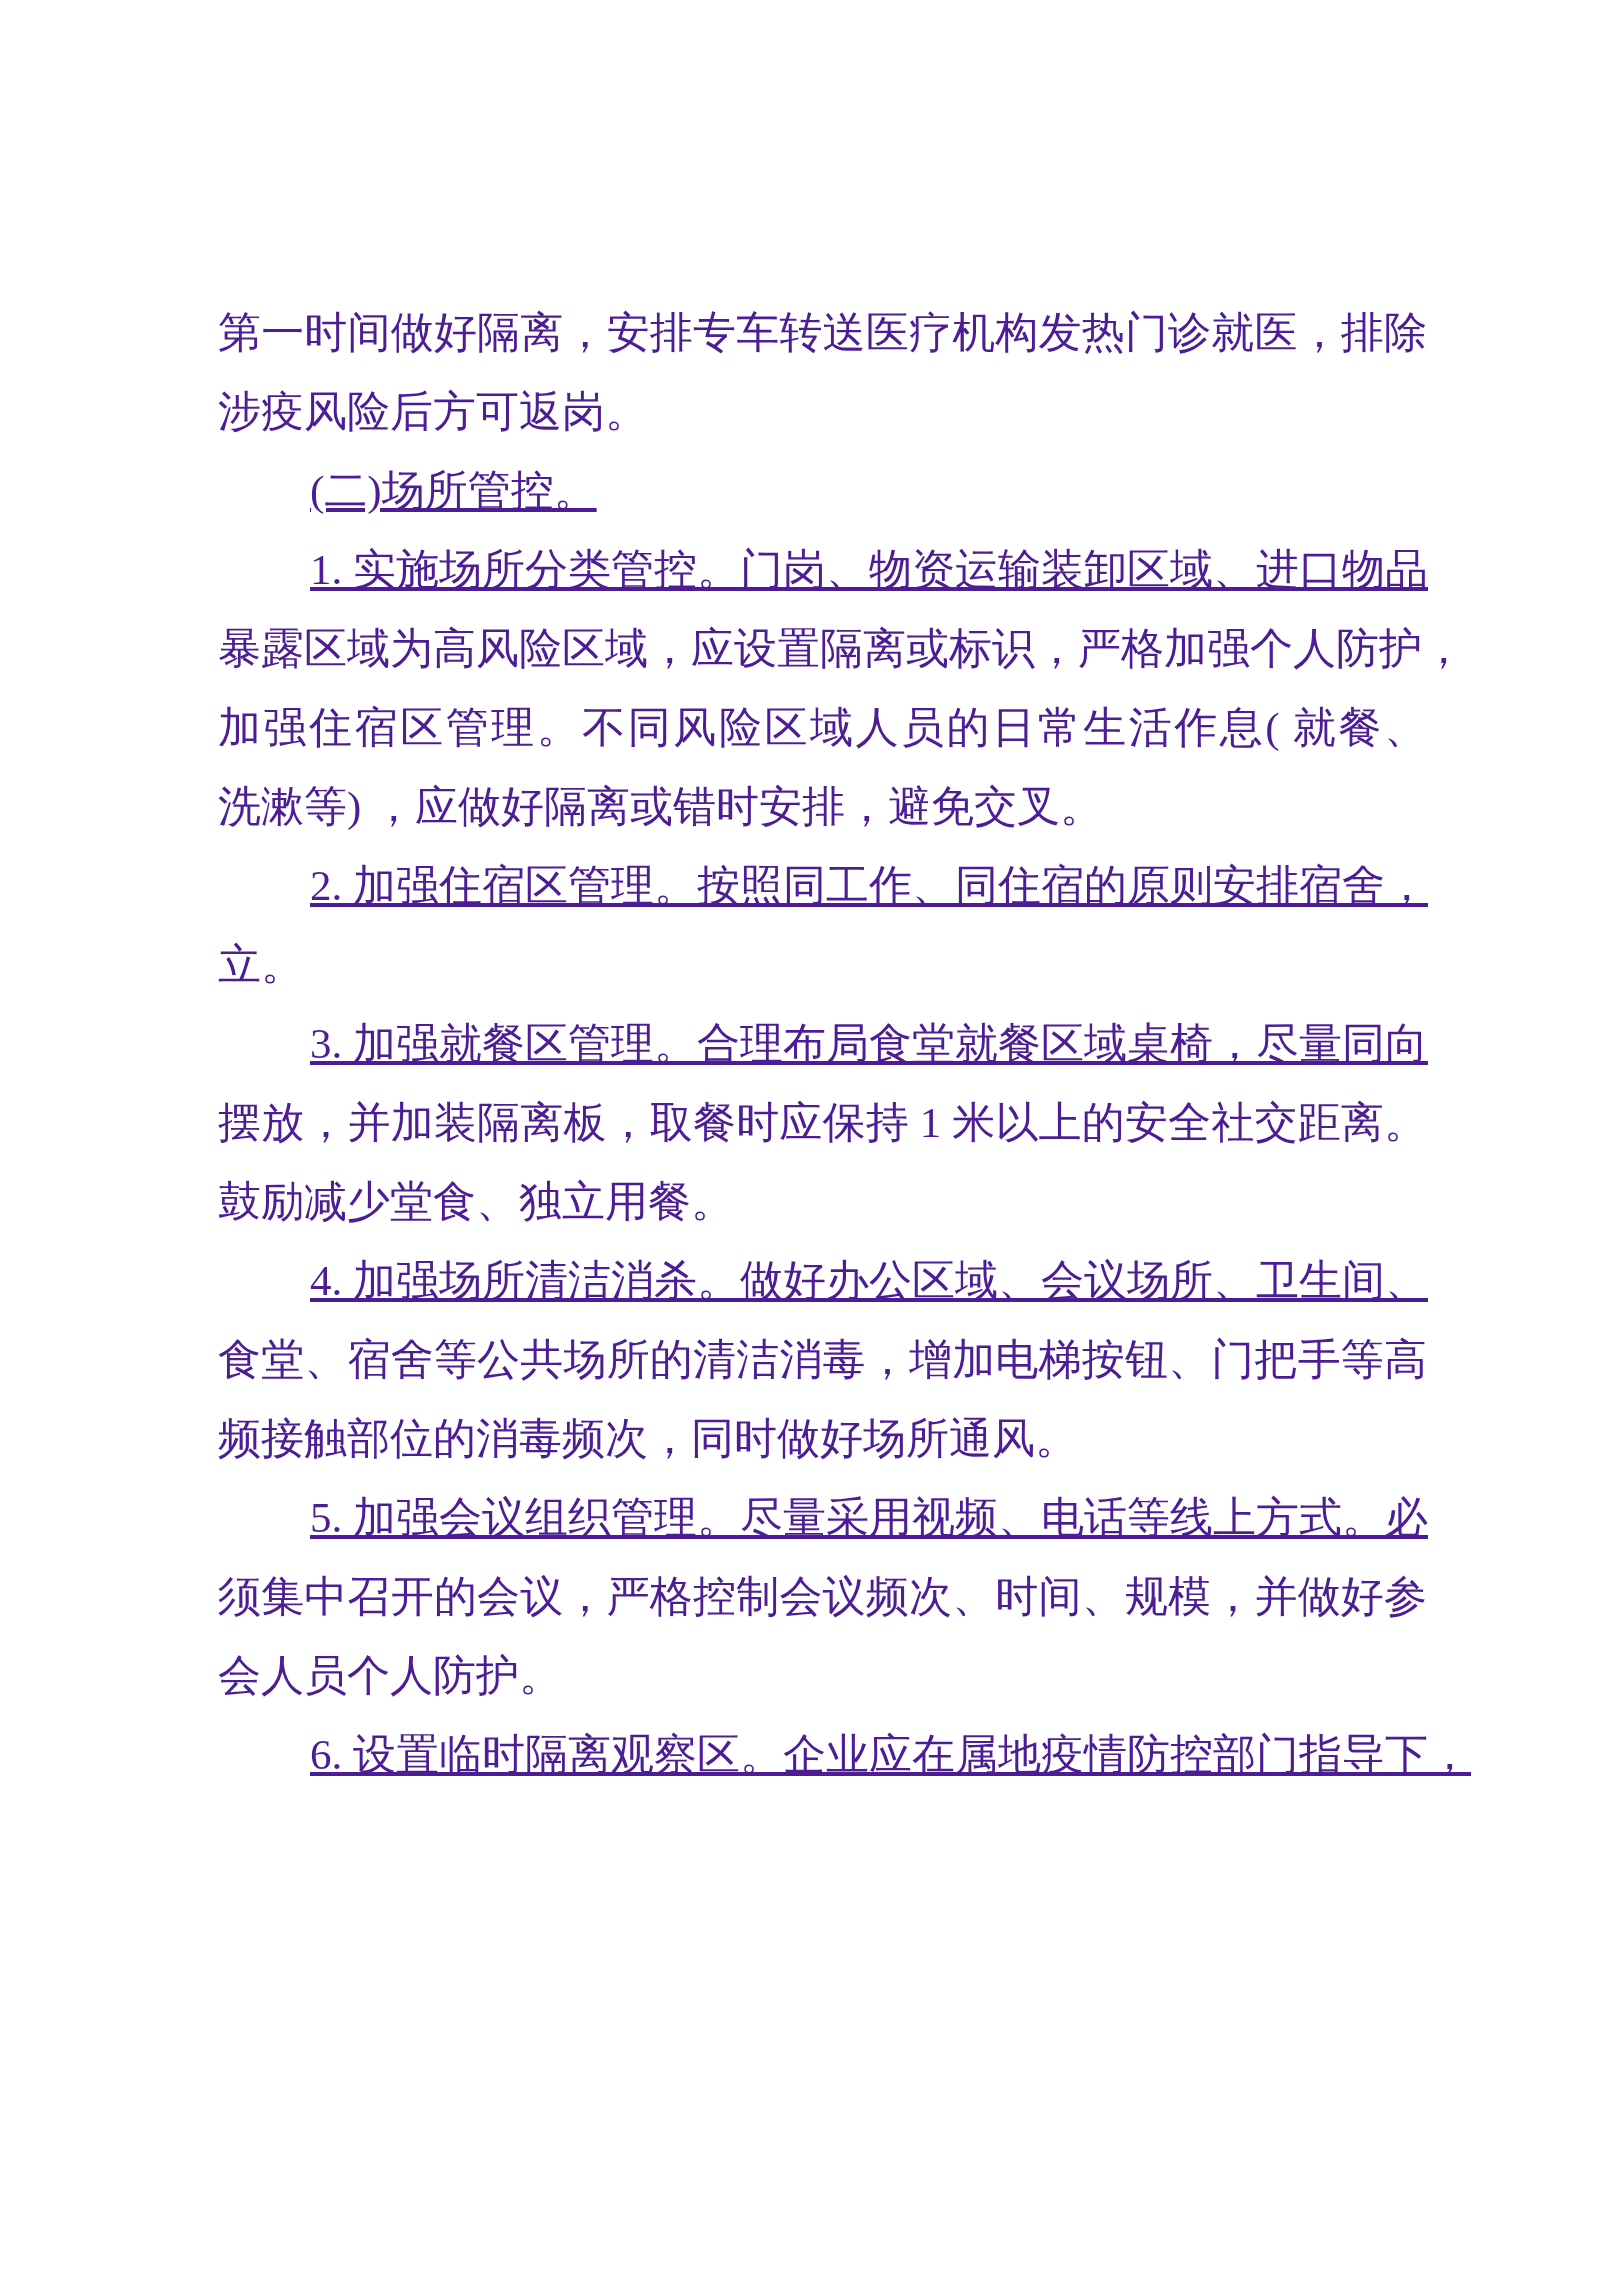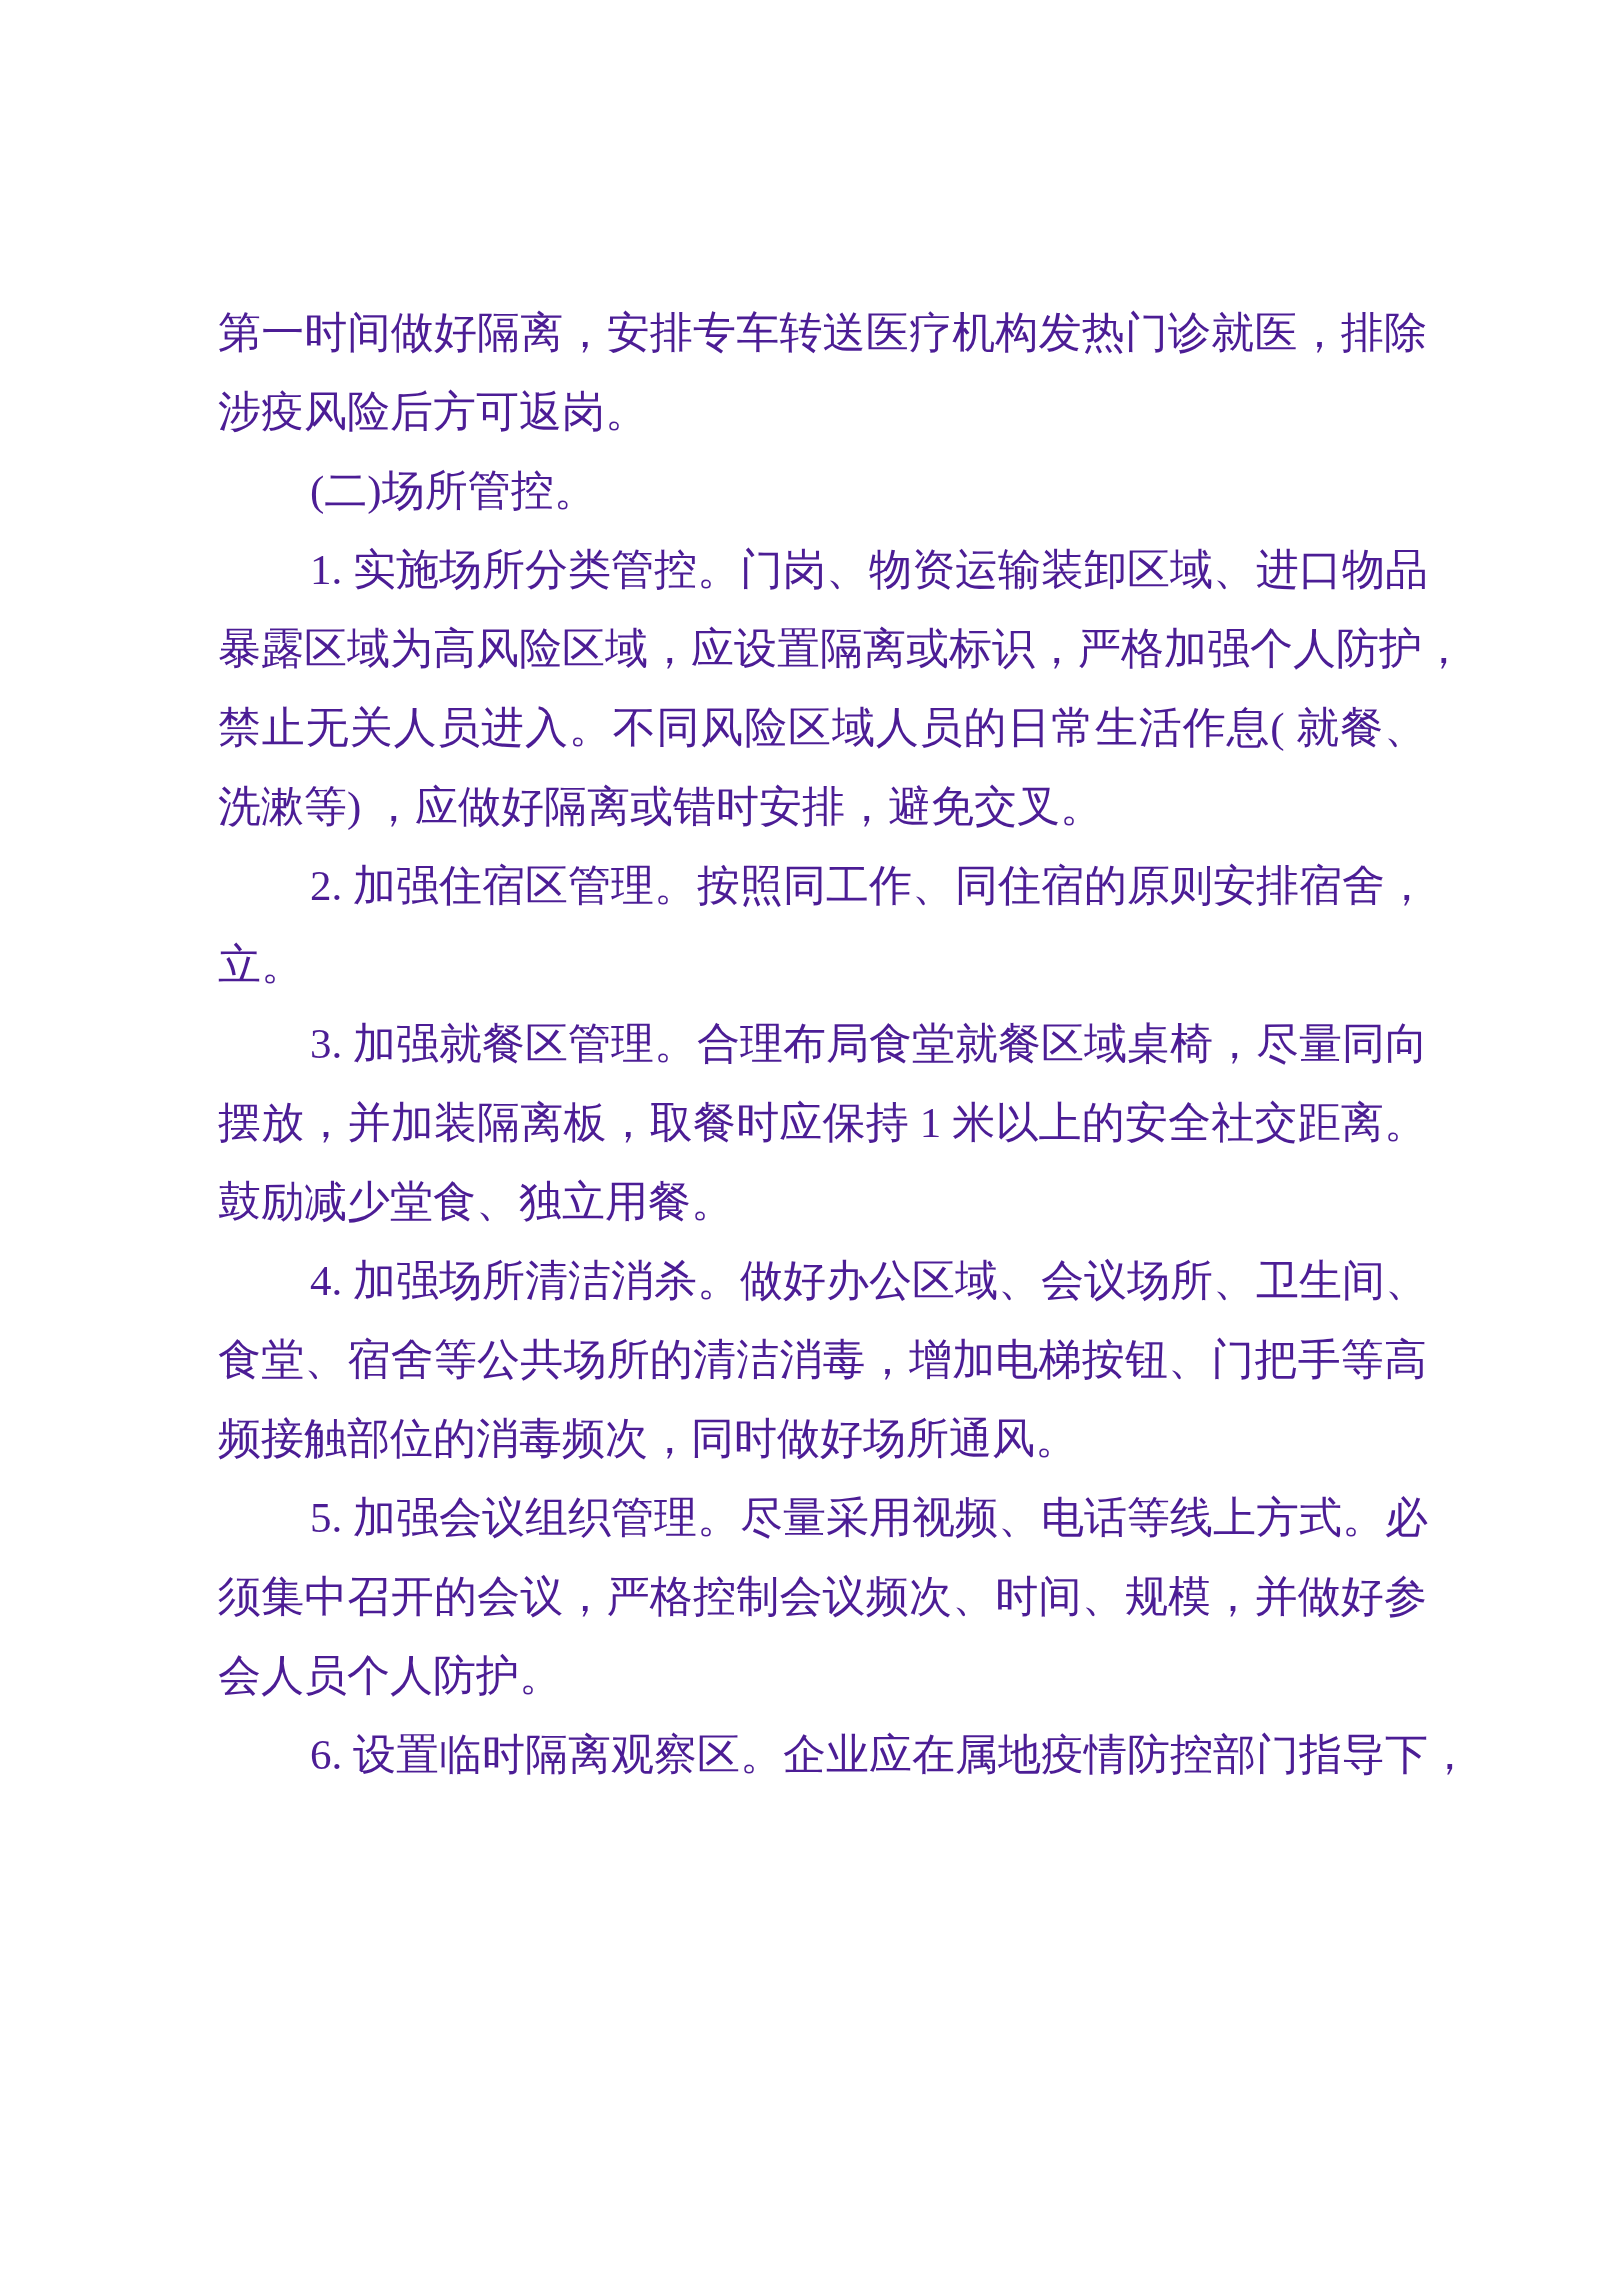--- a/index.html
+++ b/index.html
@@ -31,33 +31,34 @@
     text-align: left;
   }
   
   .line.fill {
     text-align: justify;
     text-align-last: justify;
   }
   
   .line.indent {
     text-indent: 92px;
+    text-decoration: underline;
   }
 </style>
 </head>
 <body>
 
 <div class="page">
   <div class="content">
     <div class="line fill">第一时间做好隔离，安排专车转送医疗机构发热门诊就医，排除</div>
     <div class="line">涉疫风险后方可返岗。</div>
     <div class="line indent">(二)场所管控。</div>
     <div class="line indent fill">1. 实施场所分类管控。门岗、物资运输装卸区域、进口物品</div>
     <div class="line fill">暴露区域为高风险区域，应设置隔离或标识，严格加强个人防护，</div>
-    <div class="line fill">禁止无关人员进入。不同风险区域人员的日常生活作息( 就餐、</div>
+    <div class="line fill">加强住宿区管理。不同风险区域人员的日常生活作息( 就餐、</div>
     <div class="line">洗漱等) ，应做好隔离或错时安排，避免交叉。</div>
     <div class="line indent fill">2. 加强住宿区管理。按照同工作、同住宿的原则安排宿舍，</div>
     <div class="line">立。</div>
     <div class="line indent fill">3. 加强就餐区管理。合理布局食堂就餐区域桌椅，尽量同向</div>
     <div class="line fill">摆放，并加装隔离板，取餐时应保持 1 米以上的安全社交距离。</div>
     <div class="line">鼓励减少堂食、独立用餐。</div>
     <div class="line indent fill">4. 加强场所清洁消杀。做好办公区域、会议场所、卫生间、</div>
     <div class="line fill">食堂、宿舍等公共场所的清洁消毒，增加电梯按钮、门把手等高</div>
     <div class="line">频接触部位的消毒频次，同时做好场所通风。</div>
     <div class="line indent fill">5. 加强会议组织管理。尽量采用视频、电话等线上方式。必</div>

